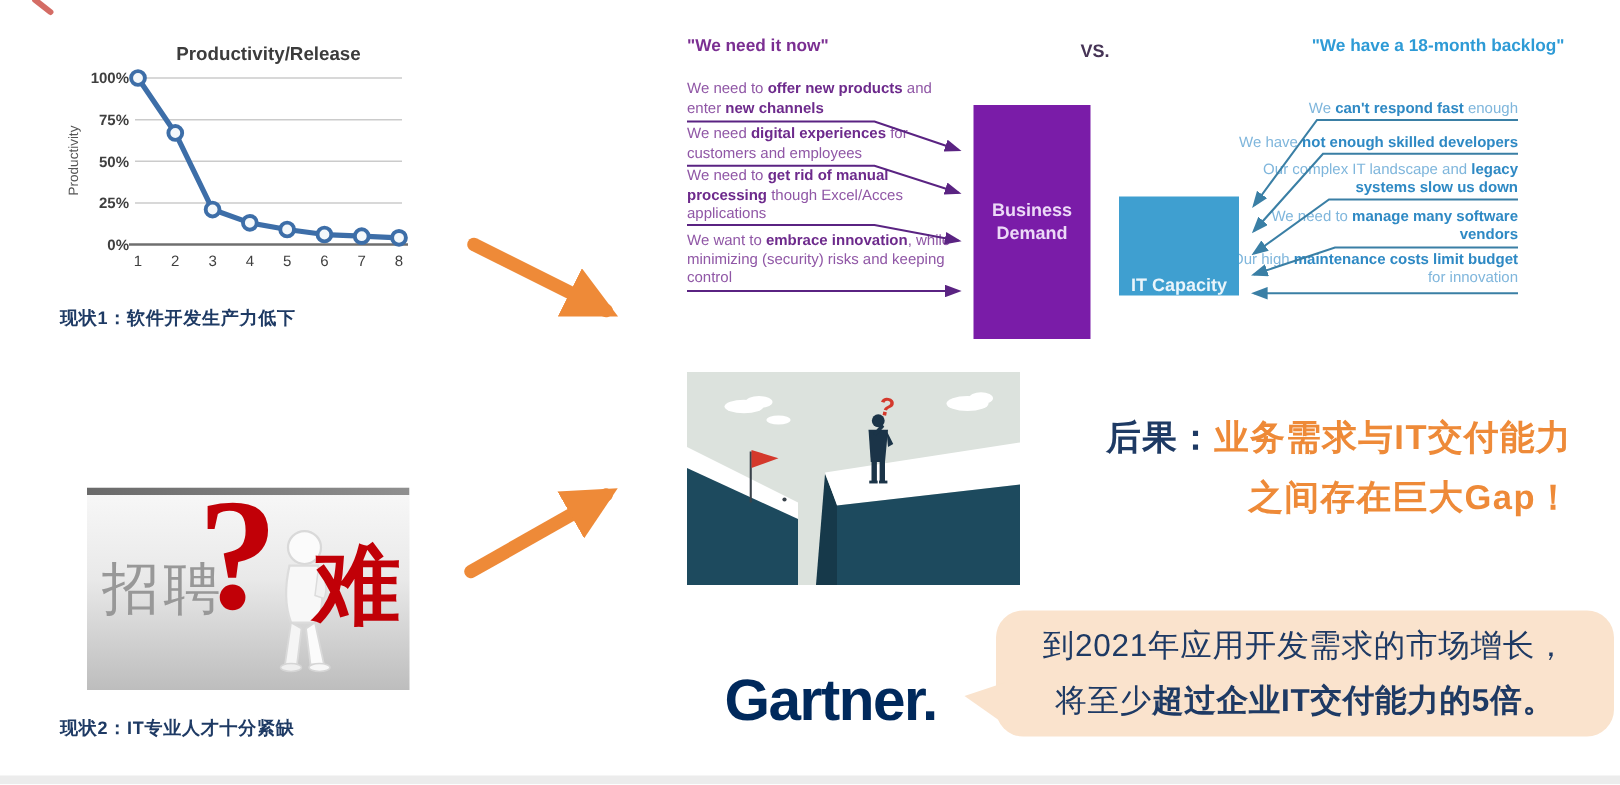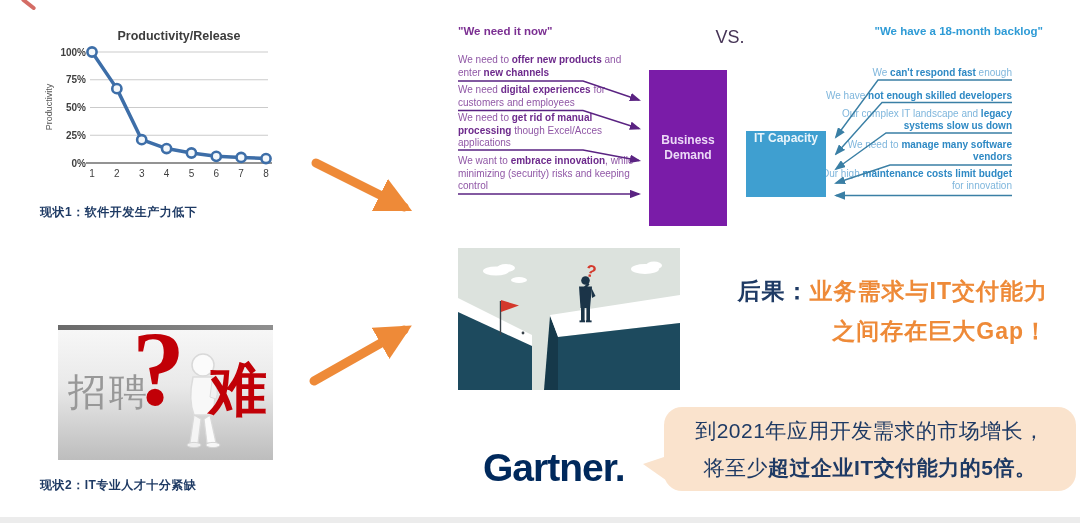--- a/index.html
+++ b/index.html
@@ -13,33 +13,33 @@
   
   .chart{left:40px;top:10px;}
 
   
   .caption{font-size:12px;font-weight:700;color:#1e3a64;letter-spacing:.5px;white-space:nowrap;}
   .cap1{left:40px;top:204px;}
   .cap2{left:40px;top:477px;}
 
   
   .vs-left-header{left:458px;top:25px;font-size:11.5px;font-weight:700;color:#7b2f92;}
-  .vs-label{left:700px;top:27px;width:60px;text-align:center;font-size:18px;font-weight:400;color:#463456;}
+  .vs-label{left:700px;top:27px;width:60px;text-align:center;font-size:12px;font-weight:700;color:#463456;}
   .vs-right-header{right:37px;top:25px;font-size:11.5px;font-weight:700;color:#2e9bd6;}
   .litem{left:458px;width:178px;font-size:10px;line-height:12.5px;color:#9057a6;}
   .litem b{color:#6d2a8c;}
   .li1{top:54px;}.li2{top:84px;}.li3{top:112px;}.li4{top:155px;}
   .ritem{right:68px;width:192px;text-align:right;font-size:10px;line-height:12px;color:#7fb6dc;}
   .ritem b{color:#2e89c4;}
   .ri1{top:67px;}.ri2{top:90px;}.ri3{top:108px;}.ri4{top:139px;}.ri5{top:168px;}
   .demand-box{left:649px;top:70px;width:78px;height:156px;background:#7a1ca8;
       display:flex;align-items:center;justify-content:flex-end;text-align:center;
       color:#ecd9f7;font-size:12px;font-weight:700;line-height:15px;padding:0 8px;box-sizing:border-box;}
   .capacity-box{left:746px;top:131px;width:80px;height:66px;background:#3f9fd0;
-      display:flex;align-items:flex-start;justify-content:center;text-align:center;
+      display:flex;align-items:flex-end;justify-content:center;text-align:center;
       color:#eaf5fb;font-size:12px;font-weight:700;}
 
   
   .overlay{left:0;top:0;pointer-events:none;}
 
   
   .gap-illu{left:458px;top:248px;}
 
   
   .consequence{left:703px;top:271px;width:345px;font-size:23px;font-weight:700;line-height:40px;letter-spacing:1px;text-align:right;}

